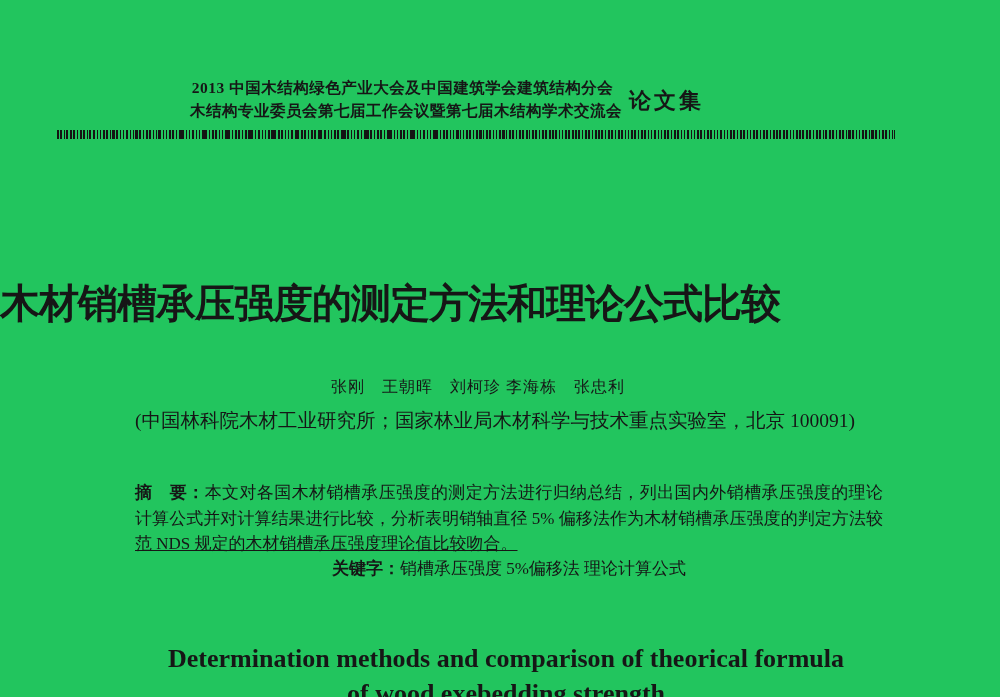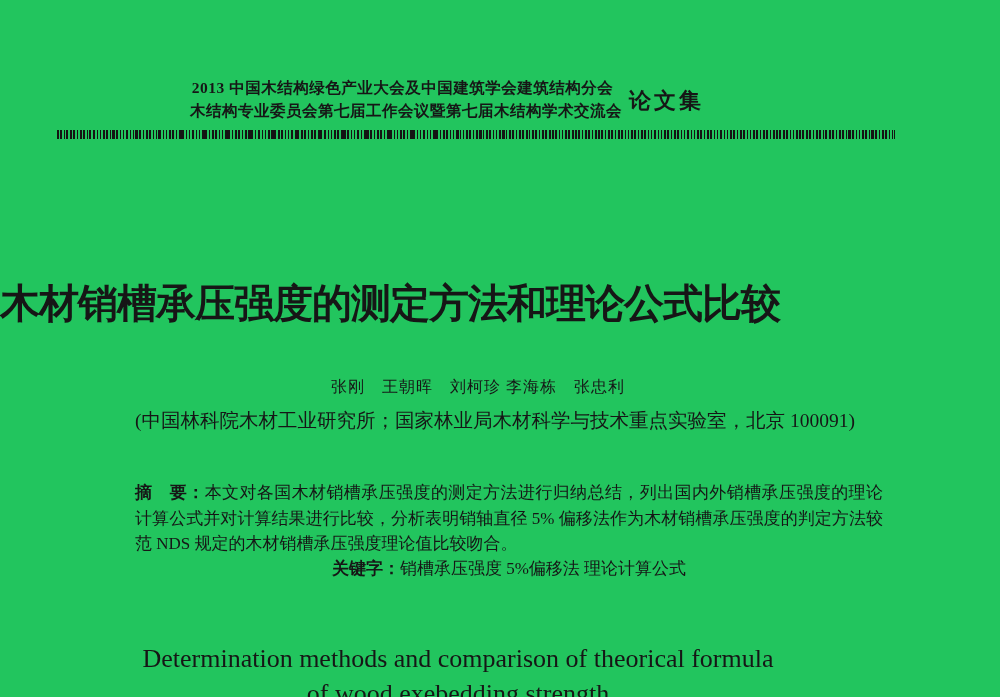--- a/index.html
+++ b/index.html
@@ -73,33 +73,34 @@
   }
 
   
   .abstract {
     position: absolute;
     left: 135px; top: 480px; width: 748px;
     font-size: 17px;
     line-height: 25px;
   }
   .abs-line { text-align: justify; text-align-last: justify; }
-  .abs-line.last { text-align: center; text-align-last: left; }
+  .abs-line.last { text-align: center; text-align-last: left; text-decoration: underline; }
   .abs-label, .kw-label { font-weight: 700; font-family: Liberation Mono, monospace; }
   .kw-line { text-align: center; }
 
   
   .en-line1, .en-line2 {
     position: absolute;
     left: 0; width: 916px;
     text-align: center;
-    font-weight: 400;
+    font-weight: 700;
     font-size: 26px;
     line-height: 1;
     white-space: nowrap;
+    padding-left: 48px;
   }
   .en-line1 { top: 646px; }
   .en-line2 { top: 681px; }
 </style>
 </head>
 <body>
 
 <div class="page">
 
   <div class="conf-block">

